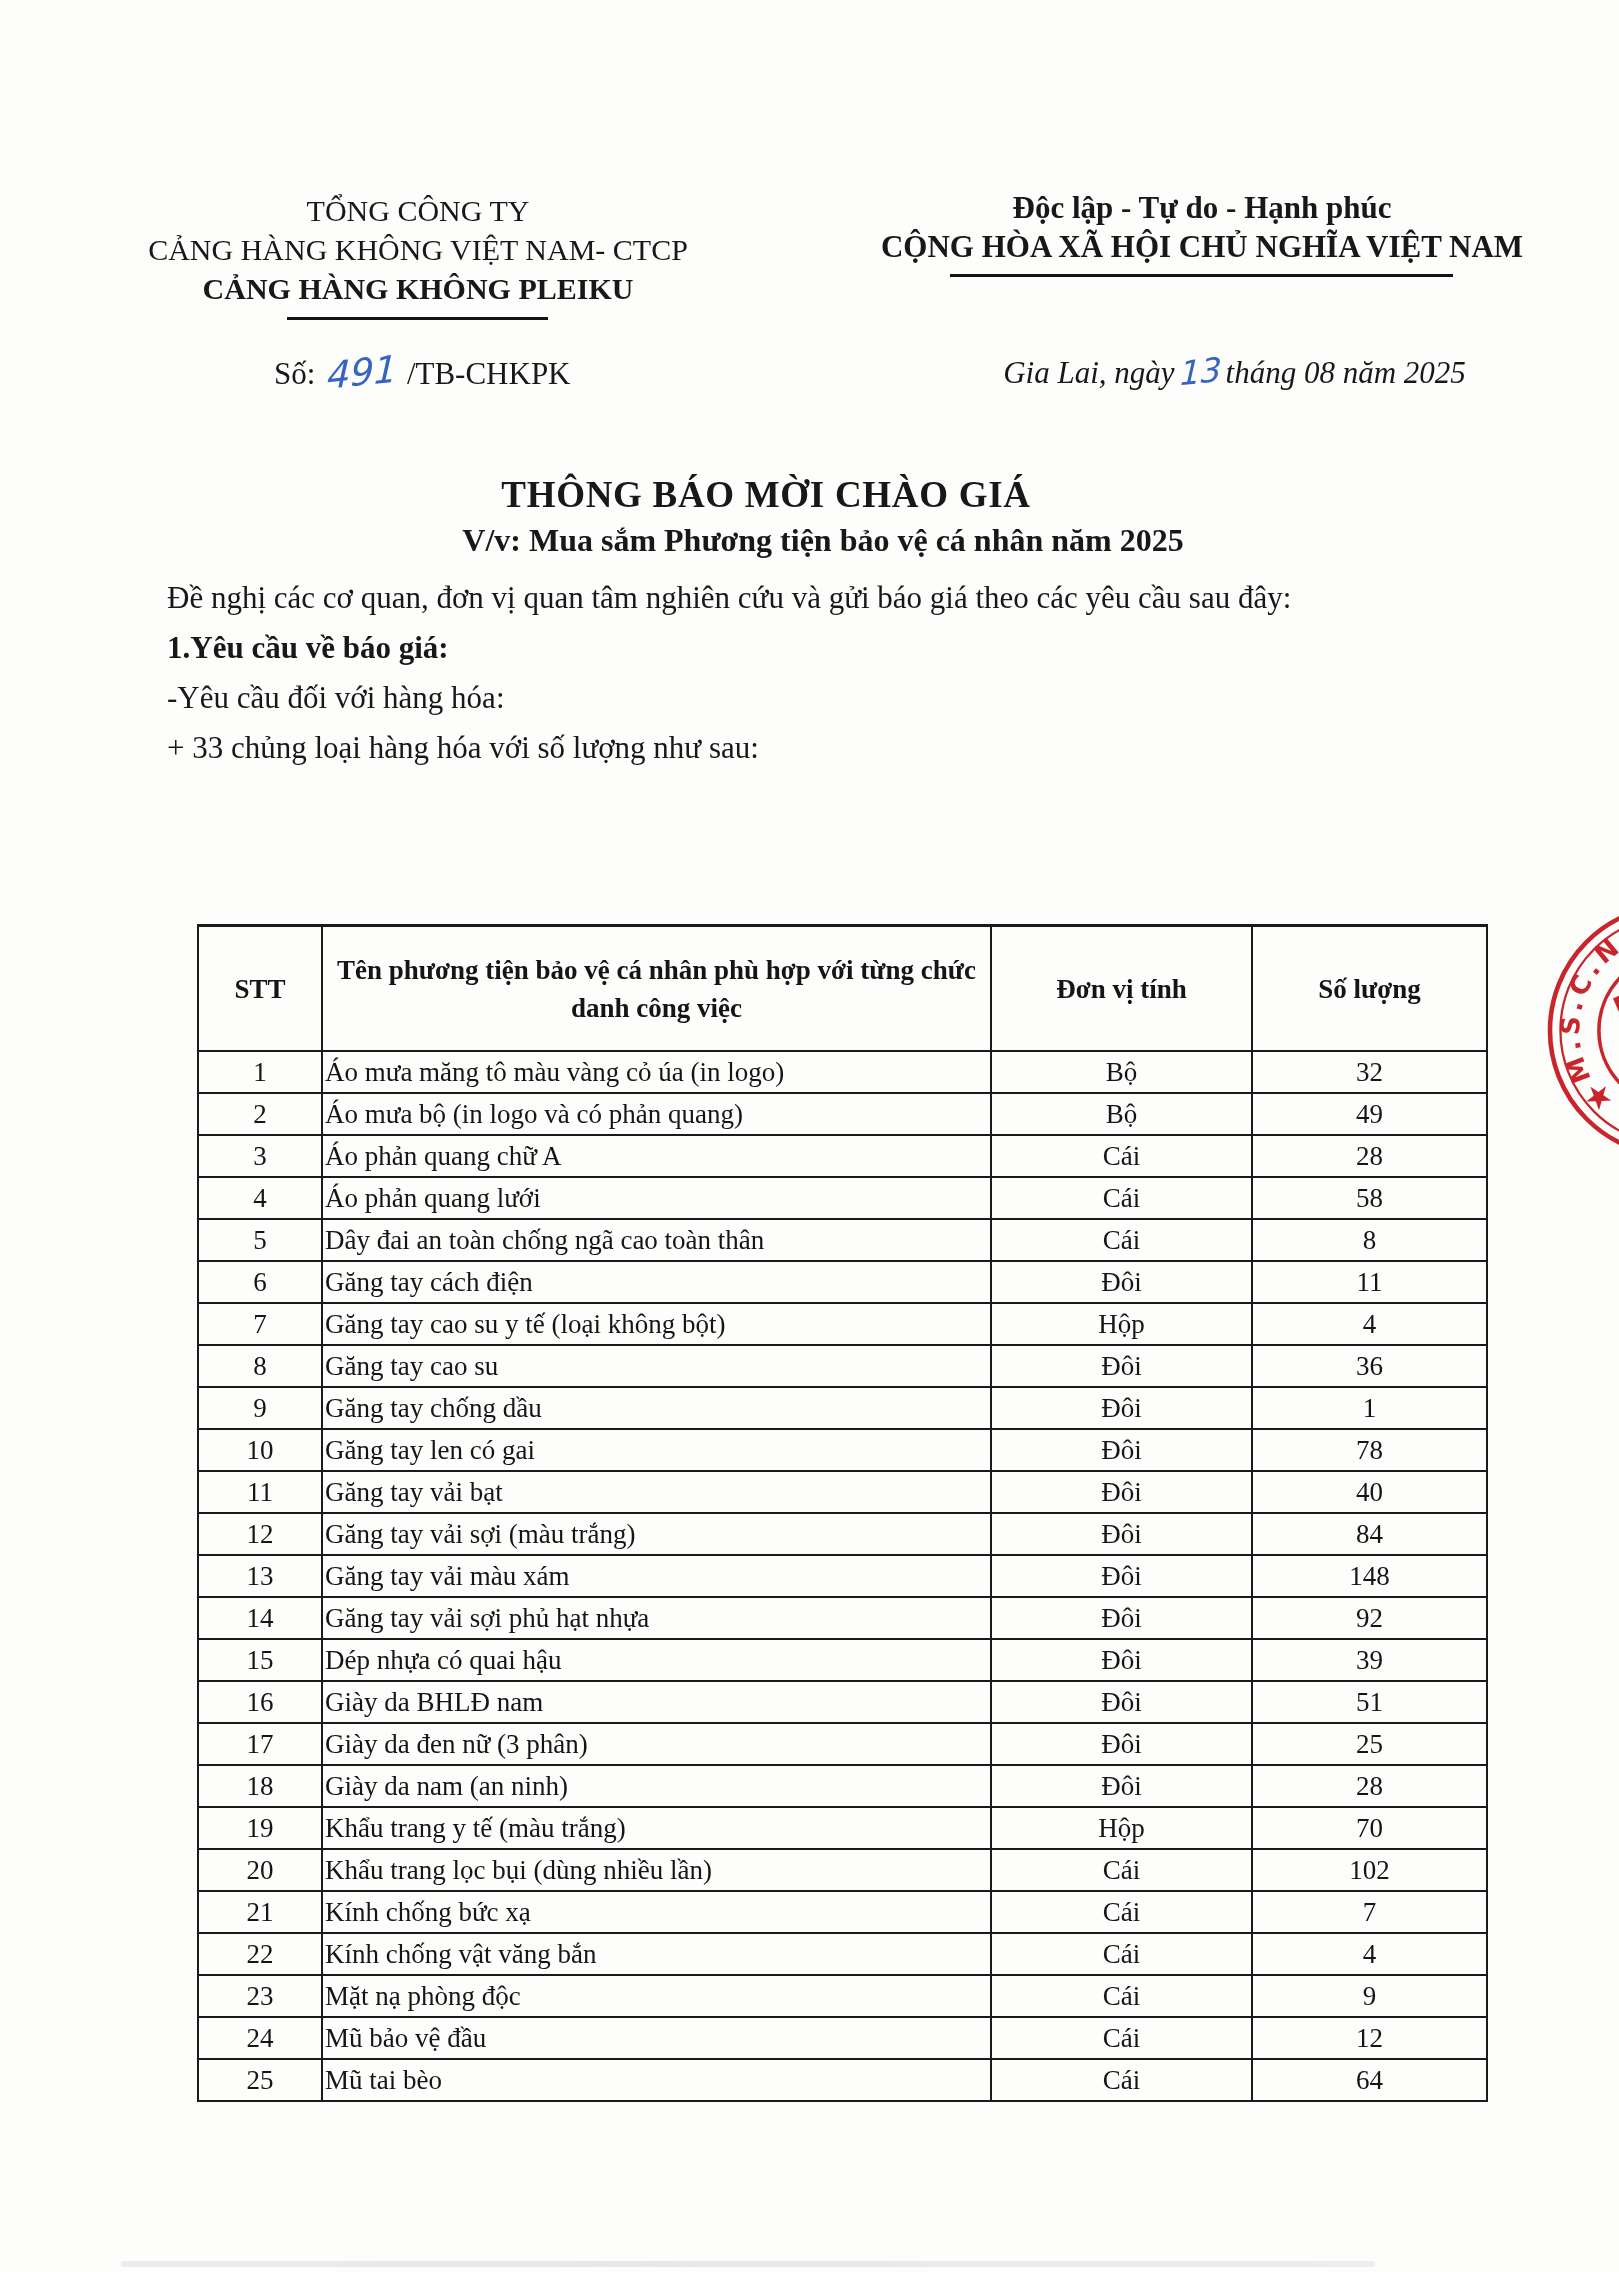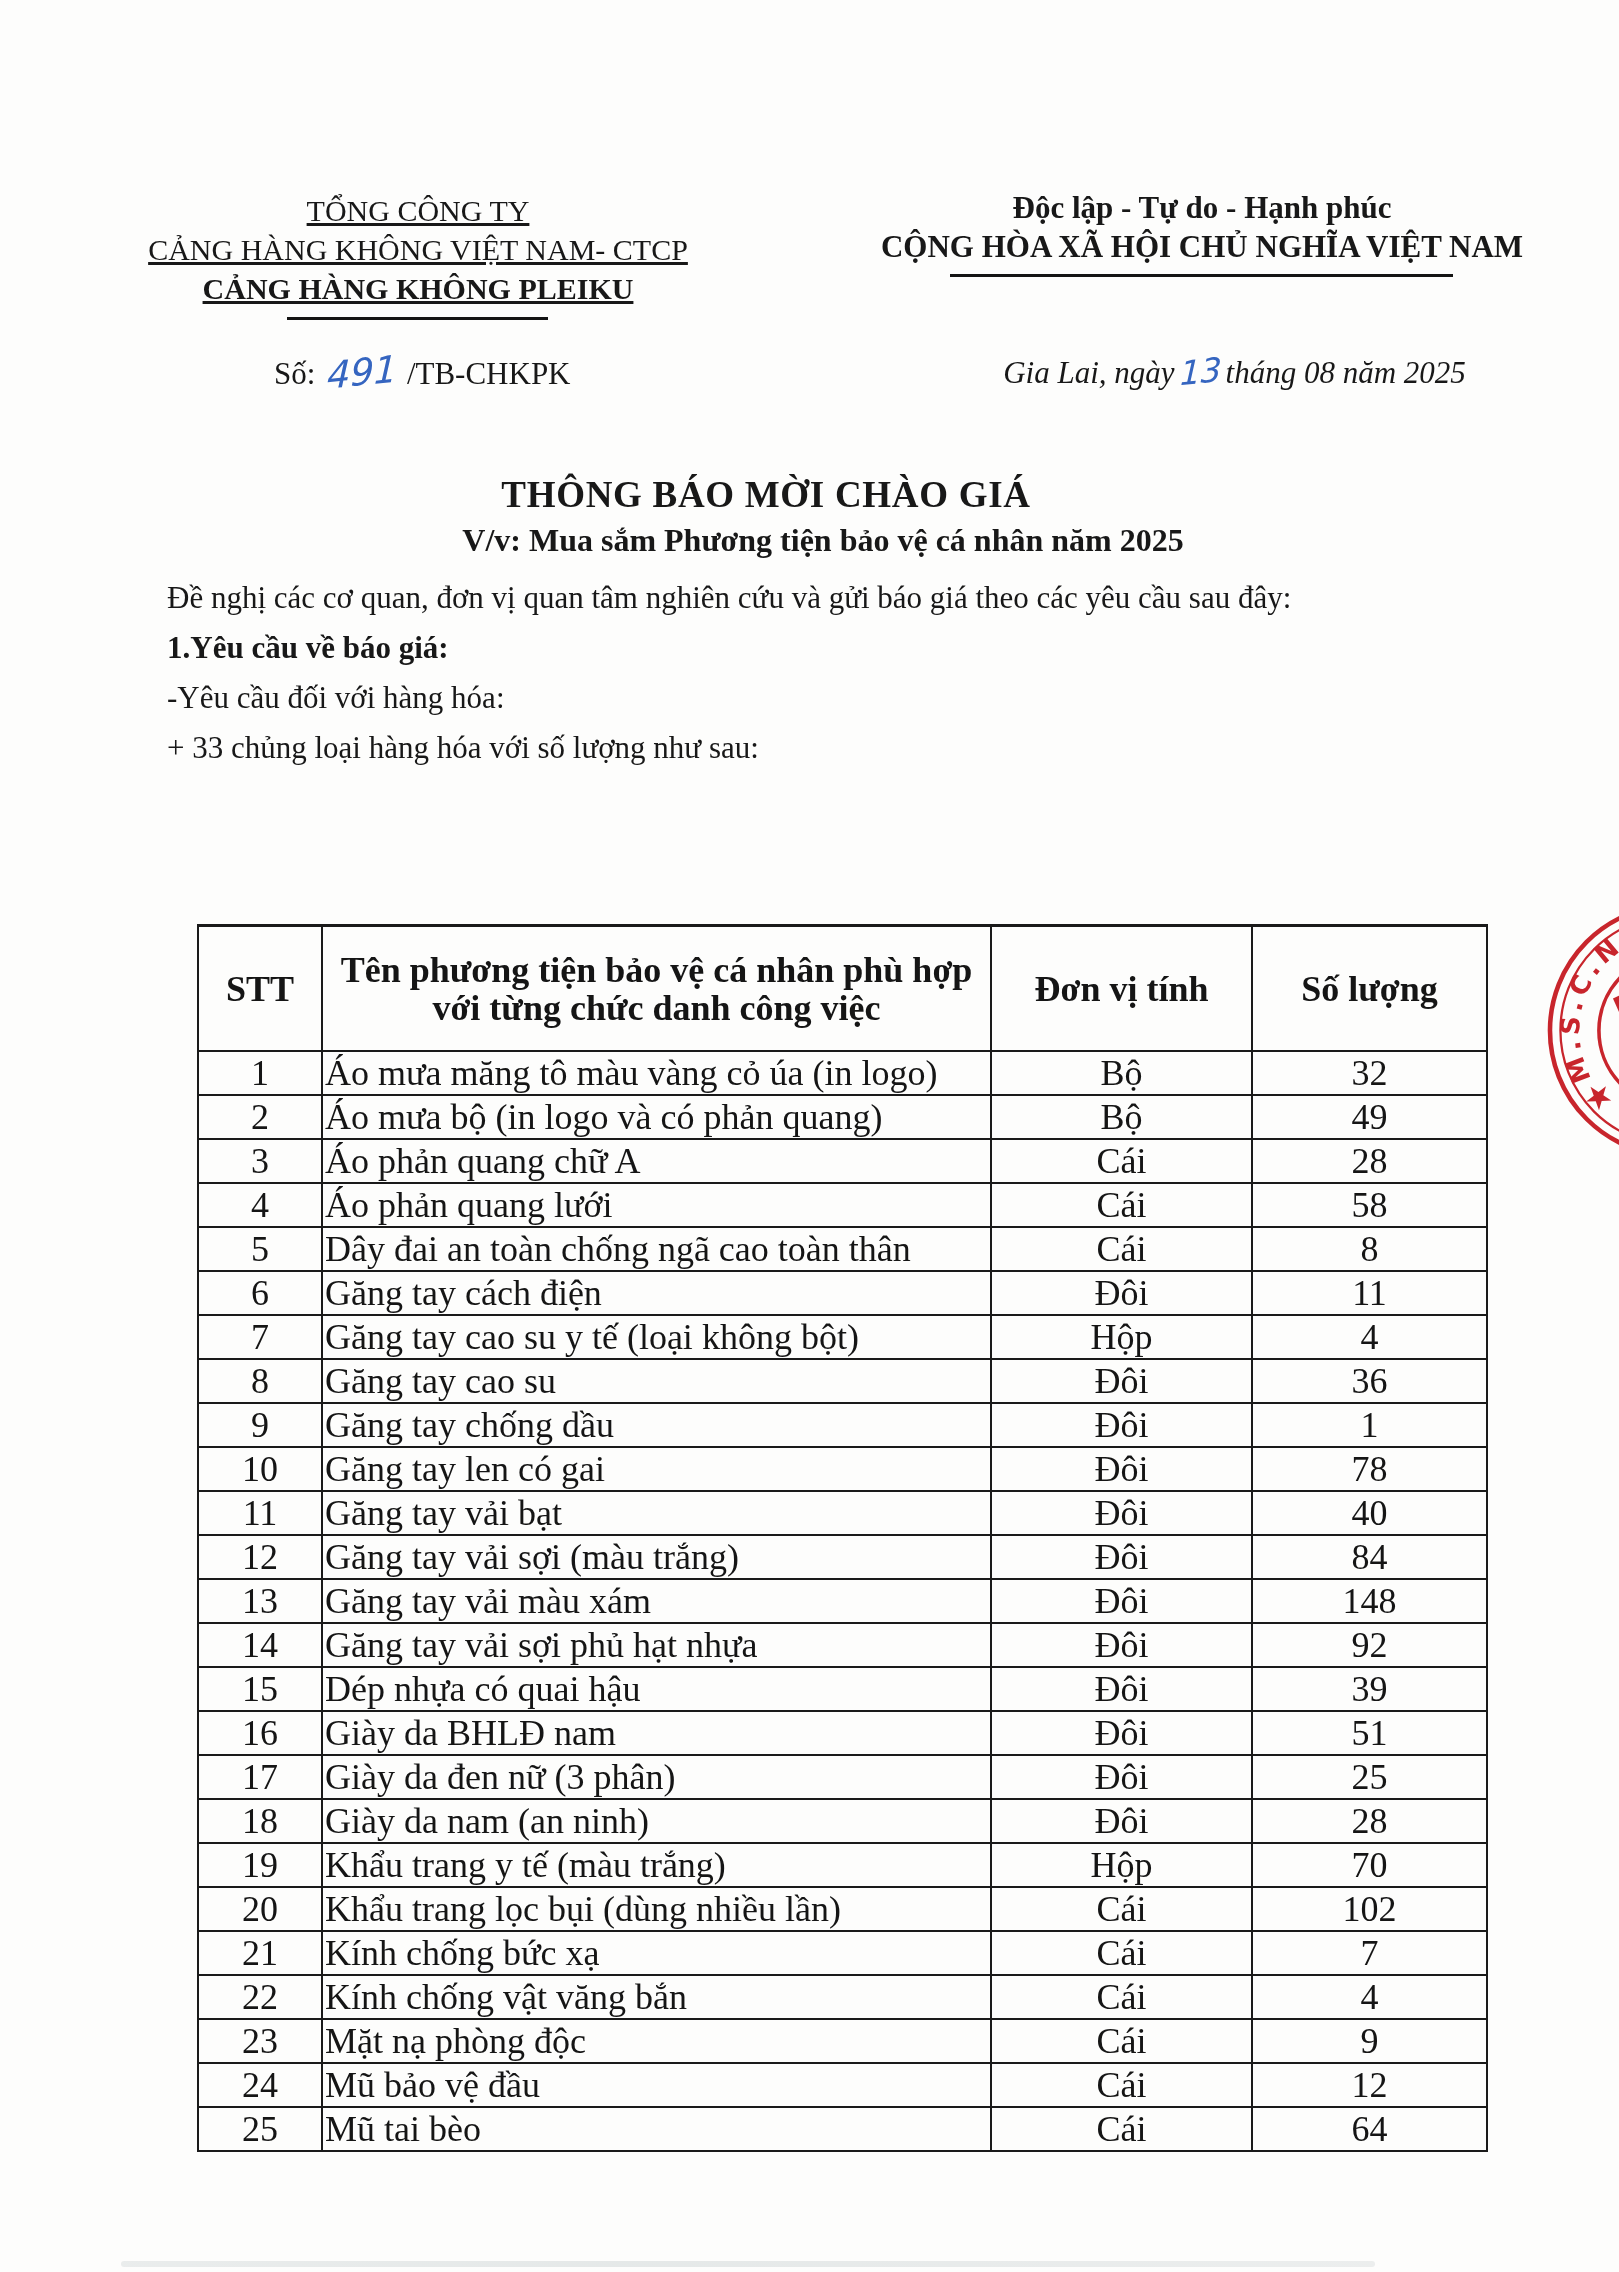--- a/index.html
+++ b/index.html
@@ -7,21 +7,21 @@
     position:relative;
     width:1620px;height:2273px;
     background:#fdfdfc;
     overflow:hidden;
     font-family:"Liberation Serif", serif;
     color:#181818;
   }
   
   .org-block{
     position:absolute;left:111px;top:191px;width:614px;
-    text-align:center;font-size:30px;line-height:39px;text-decoration:underline;
+    text-align:center;font-size:30px;line-height:39px;
   }
   .org-block .org-line{white-space:nowrap;}
   .org-block .org-name{font-weight:bold;}
   .rule-left{
     position:absolute;left:287px;top:317px;width:261px;height:3.3px;background:#141414;
   }
   .nat-block{
     position:absolute;left:823px;top:188px;width:758px;
     text-align:center;font-weight:bold;font-size:31px;line-height:39px;
   }
@@ -61,21 +61,21 @@
   .body-text{
     position:absolute;left:98px;top:573px;width:1427px;
     font-size:31px;line-height:50px;text-align:justify;
   }
   .body-text p{margin:0;text-indent:69px;}
   .body-text p.hd{font-weight:bold;}
   
   .items-table{
     position:absolute;left:197px;top:924px;
     border-collapse:collapse;table-layout:fixed;
-    font-size:36px;color:#151515;
+    font-size:27px;color:#151515;
   }
   .items-table th,.items-table td{
     border-left:2px solid #1a1a1a;border-right:2px solid #1a1a1a;
     border-top:2.6px solid #1a1a1a;border-bottom:2.6px solid #1a1a1a;
     padding:0;overflow:hidden;
   }
   .items-table{border:2.6px solid #1a1a1a;border-top-width:3.9px;}
   .items-table th{
     font-weight:bold;text-align:center;vertical-align:middle;
     height:123px;line-height:38px;padding:0 9.1px;

